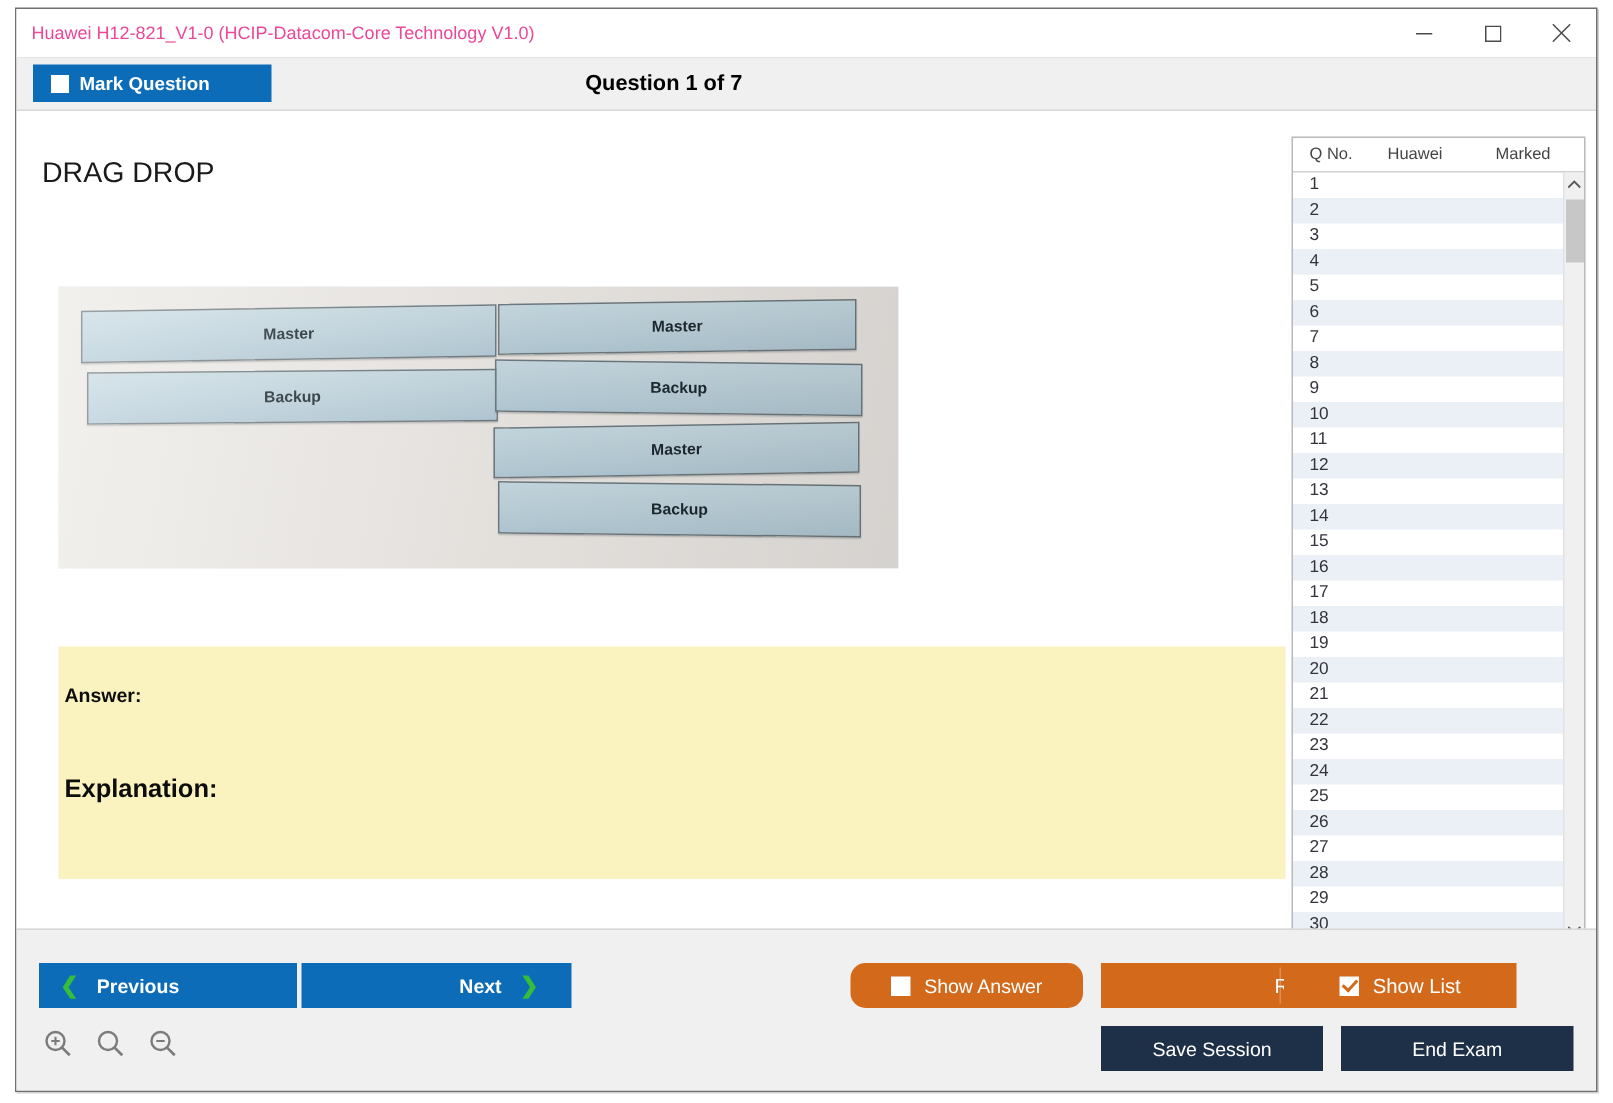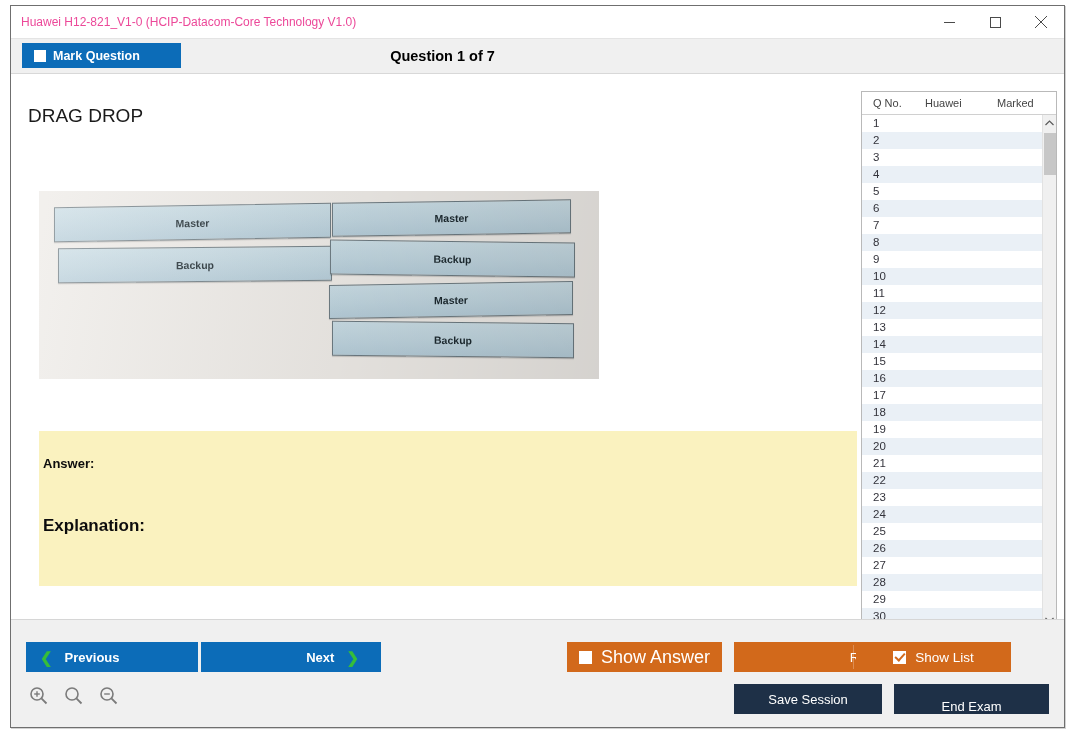--- a/index.html
+++ b/index.html
@@ -149,36 +149,36 @@
     font-family:"Liberation Sans", sans-serif;
     color:#ffffff;font-size:13px;font-weight:bold;
     display:flex;align-items:center;
   }
   .btn-blue{background:#0c6cb8;}
   .btn-orange{background:#d2691b;}
   .btn-navy{background:#1e3047;font-weight:normal;font-size:13px;}
   .prev-btn{left:15px;top:22px;width:158px;height:30px;justify-content:flex-start;padding-left:14px;gap:12px;}
   .next-btn{left:190px;top:22px;width:158px;height:30px;justify-content:flex-end;padding-right:22px;gap:12px;}
   .chev{color:#36bd3a;font-size:15px;font-weight:bold;line-height:1;}
-  .show-answer-btn{left:556px;top:22px;width:155px;height:30px;justify-content:center;gap:9px;font-weight:normal;font-size:18px;}
+  .show-answer-btn{left:556px;top:22px;width:155px;height:30px;justify-content:center;gap:9px;font-weight:normal;font-size:13px;border-radius:10px;}
   .cbx{width:13px;height:13px;background:#ffffff;display:inline-block;flex:none;position:relative;}
   .cbx.checked:after{
     content:"";position:absolute;left:4px;top:0px;width:4px;height:8px;
     border:solid #d2691b;border-width:0 2px 2px 0;transform:rotate(42deg);
   }
   .review-btn{left:723px;top:22px;width:148px;height:30px;justify-content:flex-end;padding-left:12px;font-weight:normal;font-size:13.5px;}
   .review-caret{
     position:absolute;right:16px;top:11px;width:0;height:0;
     border-left:6px solid transparent;border-right:6px solid transparent;
     border-bottom:7px solid #8a8a8a;
   }
   .review-div{position:absolute;right:40px;top:3px;bottom:3px;width:1px;background:rgba(255,255,255,.25);}
   .show-list-btn{left:845px;top:22px;width:155px;height:30px;justify-content:center;gap:9px;font-weight:normal;font-size:13.5px;}
   .save-btn{left:723px;top:64px;width:148px;height:30px;justify-content:center;}
-  .end-btn{left:883px;top:64px;width:155px;height:30px;justify-content:center;align-items:flex-end;}
+  .end-btn{left:883px;top:64px;width:155px;height:30px;justify-content:center;}
   .zoomtools{position:absolute;left:14px;top:62px;display:flex;gap:9px;align-items:center;}
   .zicon{width:26px;height:26px;display:flex;align-items:center;justify-content:center;color:#7b7b7b;cursor:pointer;}
   .zicon svg{display:block;}
 </style>
 </head>
 <body>
 
 <div class="window">
 
   <div class="titlebar">

